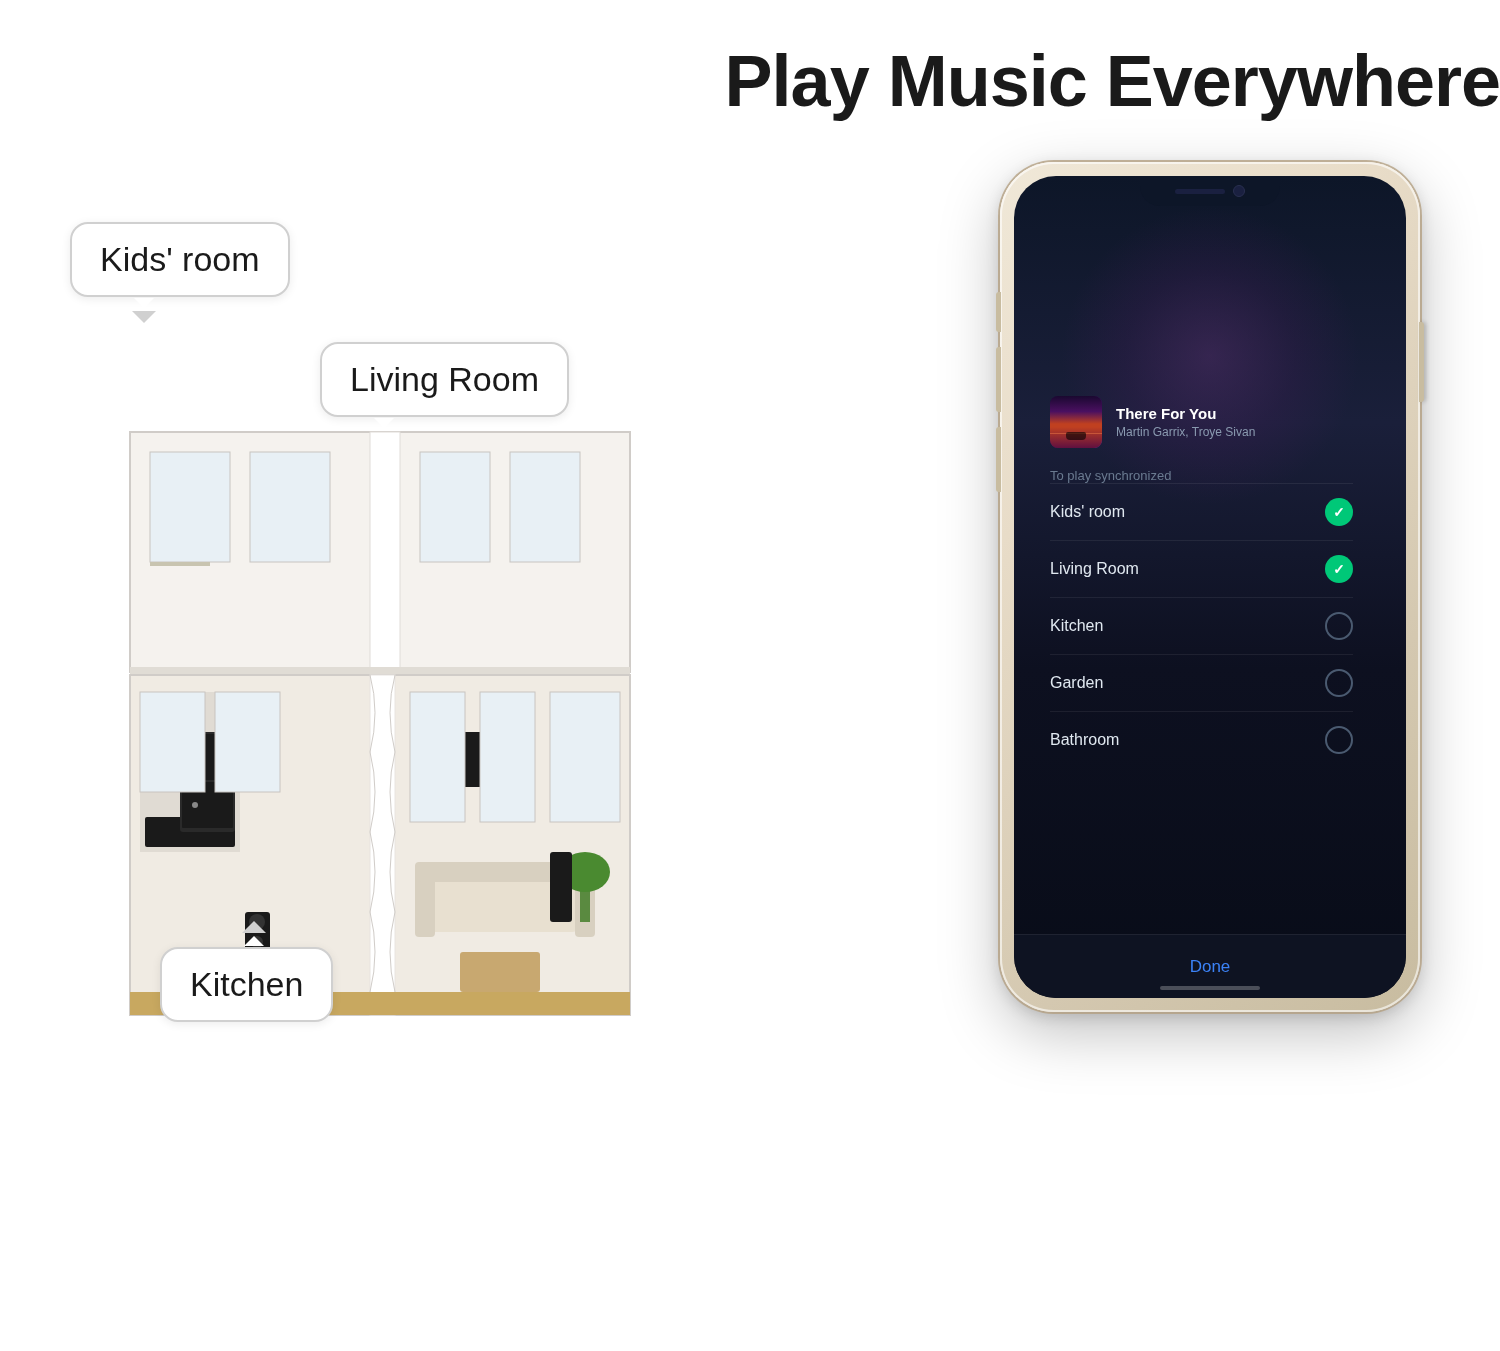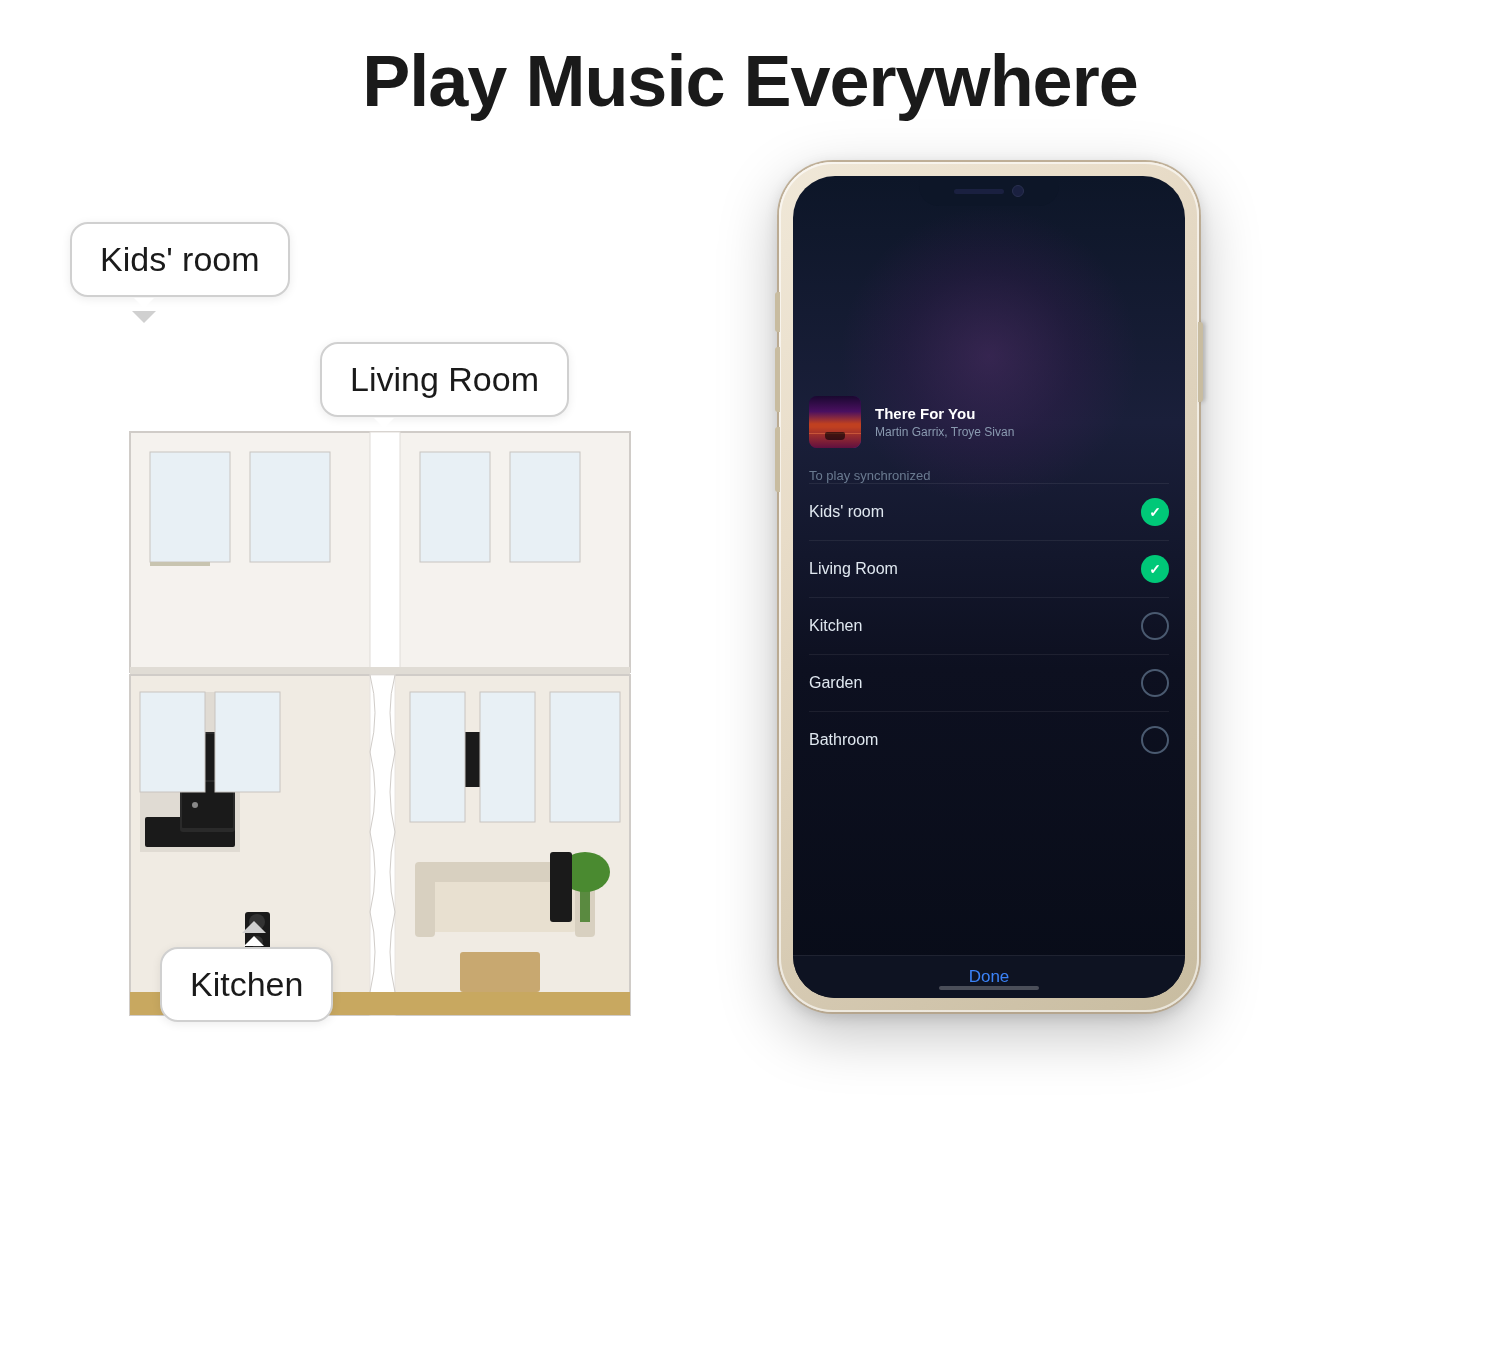--- a/index.html
+++ b/index.html
@@ -7,36 +7,36 @@
     body {
       width: 1500px;
       height: 1351px;
       background: #ffffff;
       font-family: -apple-system, BlinkMacSystemFont, 'Helvetica Neue', Arial, sans-serif;
       overflow: hidden;
       position: relative;
     }
 
     .page-title {
-      text-align: center;
+      text-align: right;
       font-size: 72px;
       font-weight: 800;
       color: #1a1a1a;
       padding-top: 40px;
       letter-spacing: -1px;
     }
 
     .content-area {
       display: flex;
       flex-direction: row;
       align-items: flex-start;
+      justify-content: space-between;
       padding: 60px 80px 0 60px;
       height: calc(100% - 140px);
       position: relative;
-      gap: 39px;
     }
 
     
     .left-side {
       position: relative;
       width: 680px;
       height: 1100px;
       flex-shrink: 0;
     }
 
@@ -259,22 +259,22 @@
       height: 300px;
       background: radial-gradient(ellipse, rgba(100, 50, 120, 0.4) 0%, rgba(80, 30, 100, 0.2) 40%, transparent 70%);
       border-radius: 50%;
     }
 
     
     .song-area {
       position: absolute;
       top: 220px;
       left: 0;
-      right: 0;
-      padding: 0 16px;
+      right: 17px;
+      padding: 0 36px;
     }
 
     .song-card {
       display: flex;
       align-items: center;
       gap: 14px;
       margin-bottom: 20px;
     }
 
     .album-art {
@@ -392,21 +392,21 @@
       font-weight: 700;
       line-height: 1;
     }
 
     
     .done-area {
       position: absolute;
       bottom: 0;
       left: 0;
       right: 0;
-      height: 43px;
+      height: 64px;
       background: rgba(15, 20, 35, 0.95);
       display: flex;
       align-items: center;
       justify-content: center;
       border-top: 1px solid rgba(255,255,255,0.07);
     }
 
     .done-btn {
       font-size: 17px;
       font-weight: 400;

